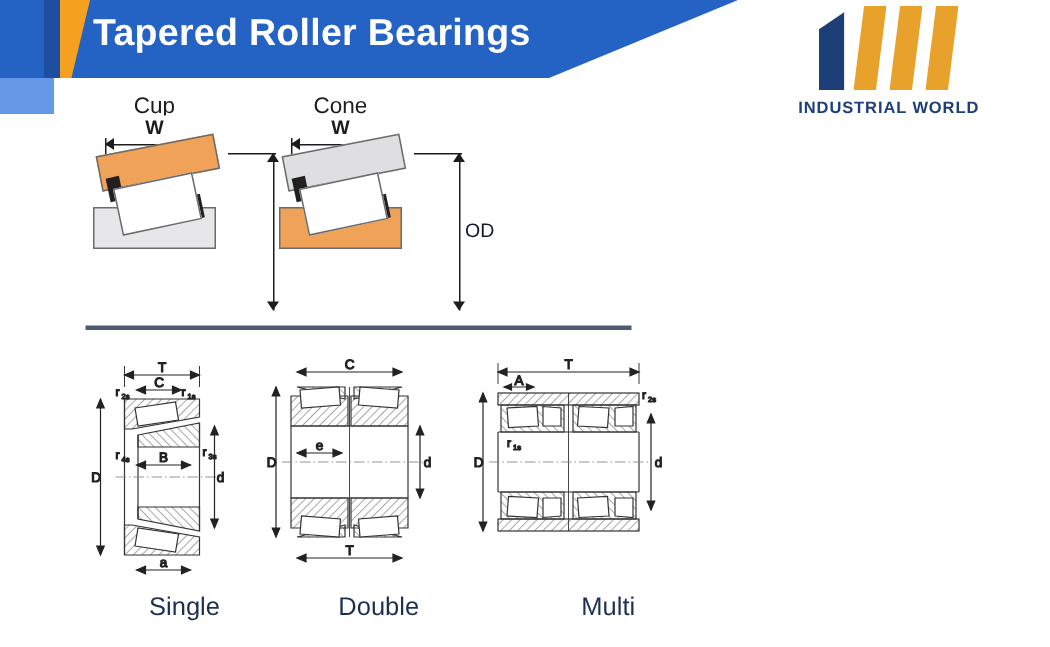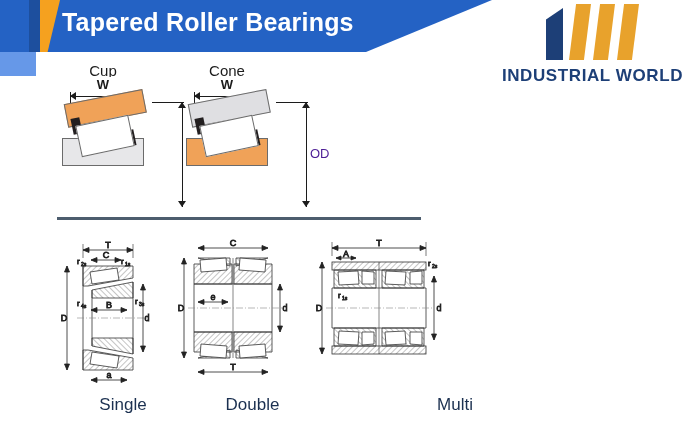--- a/index.html
+++ b/index.html
@@ -49,21 +49,21 @@
   }
   .logo-w{position:absolute;left:33px;top:0px;width:76px;height:56px;}
   .logo-w span{
     position:absolute;top:0;width:22px;height:56px;background:#e8a22c;
   }
   .lw1{left:0;clip-path:polygon(32% 0, 100% 0, 68% 100%, 0 100%);}
   .lw2{left:24px;clip-path:polygon(32% 0, 100% 0, 68% 100%, 0 100%);}
   .lw3{left:48px;clip-path:polygon(32% 0, 100% 0, 68% 100%, 0 100%);}
   .logo-text{
     position:absolute;left:0;top:62px;width:205px;text-align:center;
-    font-size:17px;font-weight:700;color:#1d3f77;letter-spacing:.6px;
+    font-size:11px;font-weight:700;color:#1d3f77;letter-spacing:.6px;
     white-space:nowrap;
   }
 
   
   .topdiag{position:absolute;left:0;top:62px;width:430px;height:145px;}
   .unit{position:absolute;top:0;width:175px;height:145px;}
   .unit.cup{left:48px;}
   .unit.cone{left:172px;}
   .unit-title{
     position:absolute;top:0;left:0;width:110px;text-align:center;
@@ -100,38 +100,38 @@
   .cone .ring-inner{background:#f0a258;}
 
   
   .oddim{position:absolute;left:118px;top:40px;width:34px;height:105px;}
   .oddim .odline{position:absolute;left:16px;top:0;width:1px;height:105px;background:#1c1c1c;}
   .oddim .odtop{position:absolute;left:12px;top:0;width:0;height:0;
     border-left:4px solid transparent;border-right:4px solid transparent;border-bottom:6px solid #1c1c1c;}
   .oddim .odbot{position:absolute;left:12px;bottom:0;width:0;height:0;
     border-left:4px solid transparent;border-right:4px solid transparent;border-top:6px solid #1c1c1c;}
   .oddim .odext-t{position:absolute;left:-14px;top:0;width:32px;height:1px;background:#1c1c1c;}
-  .oddim .odlabel{position:absolute;left:20px;top:44px;font-size:13px;color:#4c1d95;
+  .oddim .odlabel{position:absolute;left:20px;top:44px;font-size:13px;color:#0f172a;
     white-space:nowrap;}
 
   
   .divider{position:absolute;left:57px;top:217px;width:364px;height:3px;
     background:#4d5d6e;}
 
   
   .bottom{position:absolute;left:0;top:228px;width:470px;height:195px;}
   .bcell{position:absolute;top:0;height:195px;}
   .bcell.single{left:55px;width:120px;}
   .bcell.double{left:172px;width:125px;}
   .bcell.multi{left:312px;width:135px;}
   .bcaption{position:absolute;bottom:8px;left:0;width:100%;
     font-size:17px;color:#1b3050;font-weight:400;}
   .bcell.single .bcaption{text-align:center;padding-left:8px;}
   .bcell.double .bcaption{text-align:center;padding-left:18px;}
-  .bcell.multi .bcaption{text-align:right;padding-left:26px;margin-top:44px;}
+  .bcell.multi .bcaption{text-align:center;padding-left:26px;margin-top:44px;}
   .bsvg{position:absolute;left:0;top:0;}
 </style>
 </head>
 <body>
 
 <div class="stage">
 
   <div class="header-wrap">
     <div class="header-band"></div>
     <div class="tri-dark"></div>

